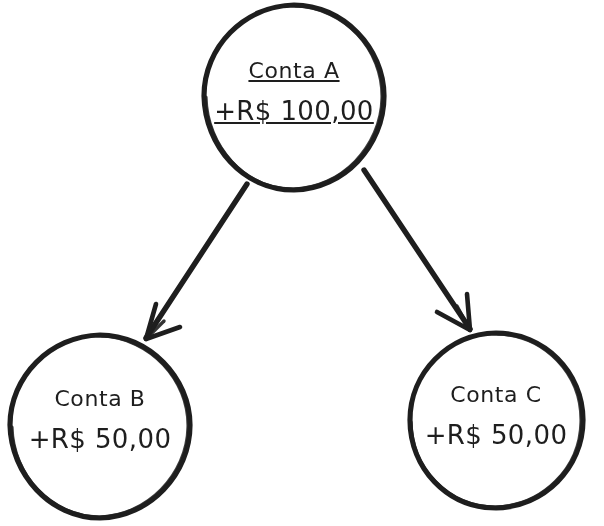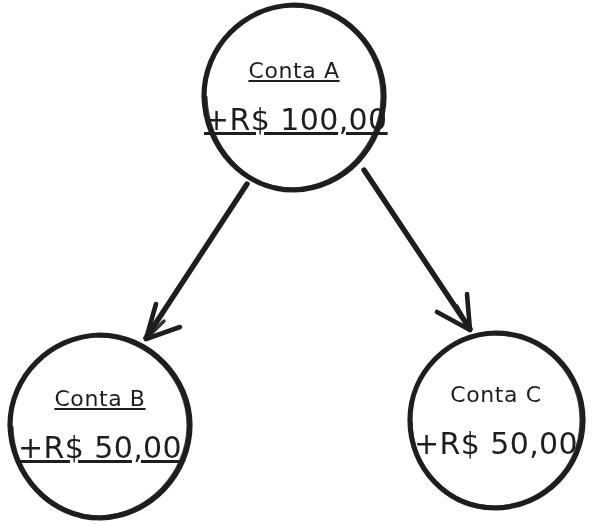--- a/index.html
+++ b/index.html
@@ -36,29 +36,29 @@
     line-height: 1.18;
   }
   .node-title {
     display: block;
     font-size: 22px;
     letter-spacing: 0.6px;
     font-weight: 400;
   }
   .node-amount {
     display: block;
-    font-size: 30px;
+    font-size: 26px;
     letter-spacing: 0.4px;
     font-weight: 400;
-    margin-top: 18px;
+    margin-top: 12px;
   }
   
   #label-conta-a { left: 204px; top: 58px; width: 180px; text-decoration: underline; }
   
-  #label-conta-b { left: 10px;  top: 386px; width: 180px; text-decoration: underline; }
+  #label-conta-b { left: 10px;  top: 386px; width: 180px; }
   
   #label-conta-c { left: 408px; top: 382px; width: 176px; }
 </style>
 </head>
 <body>
 
 <div id="canvas-root">
 
   <svg id="sketch-svg" viewBox="0 0 604 526" aria-hidden="true">
 

